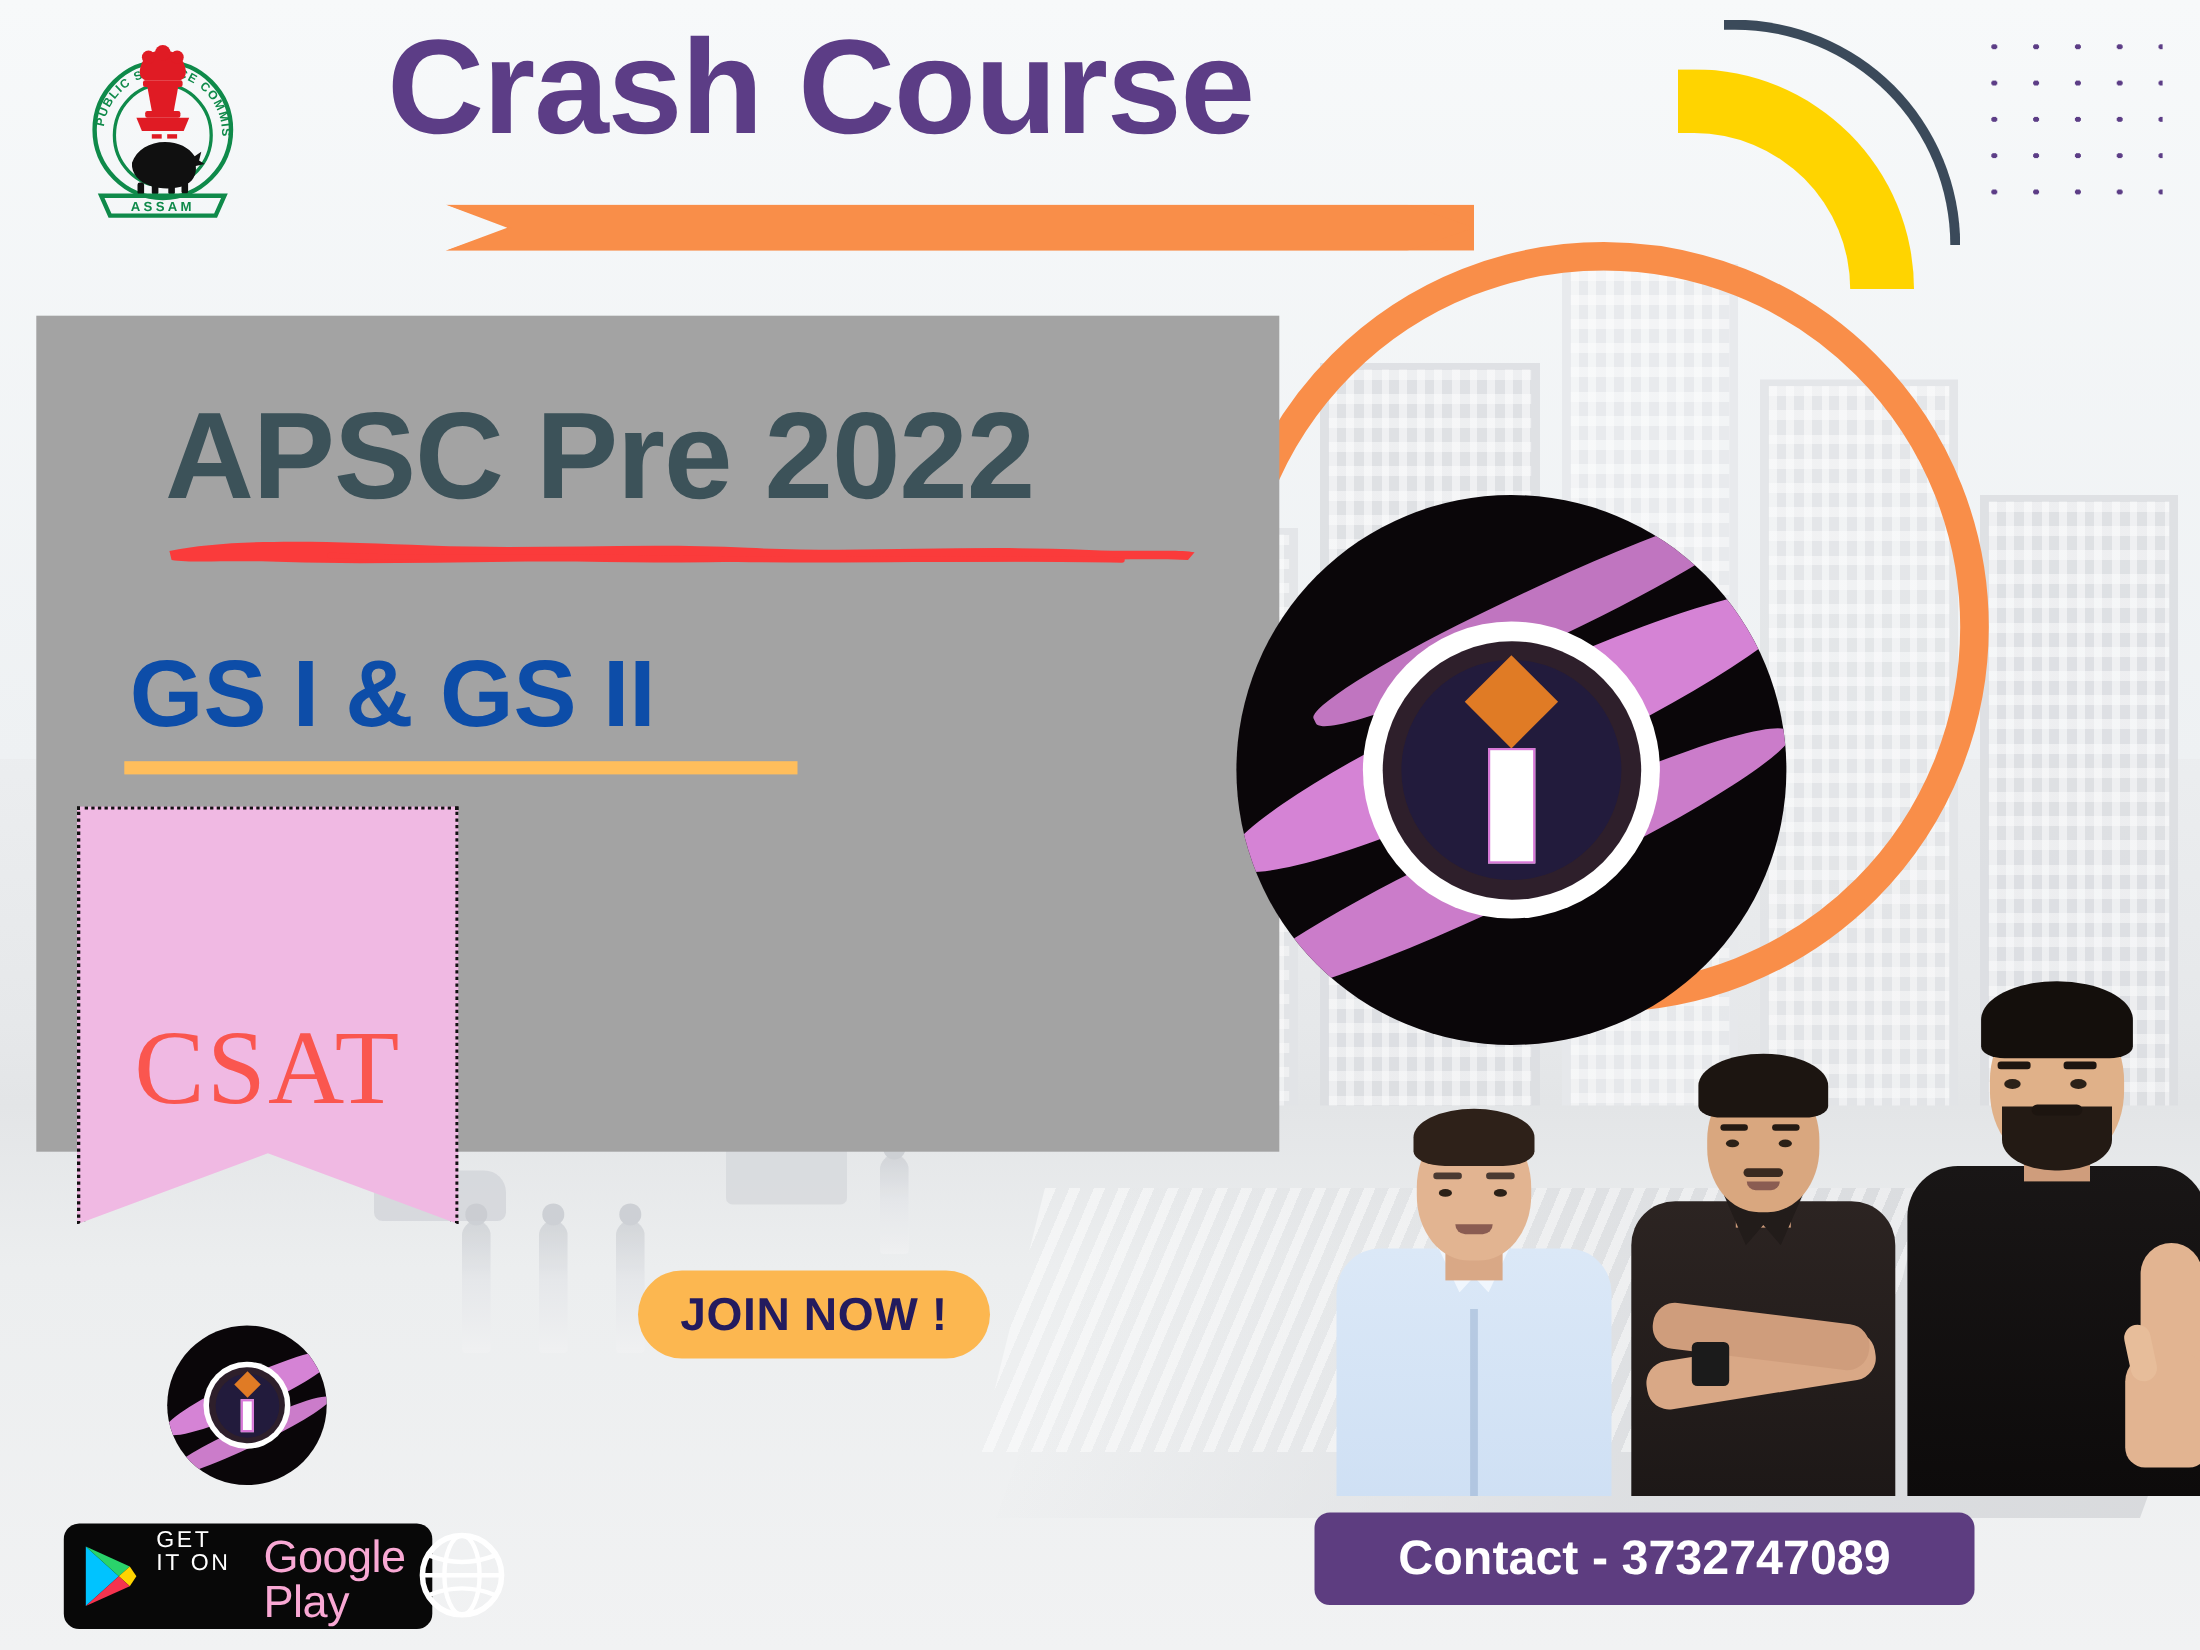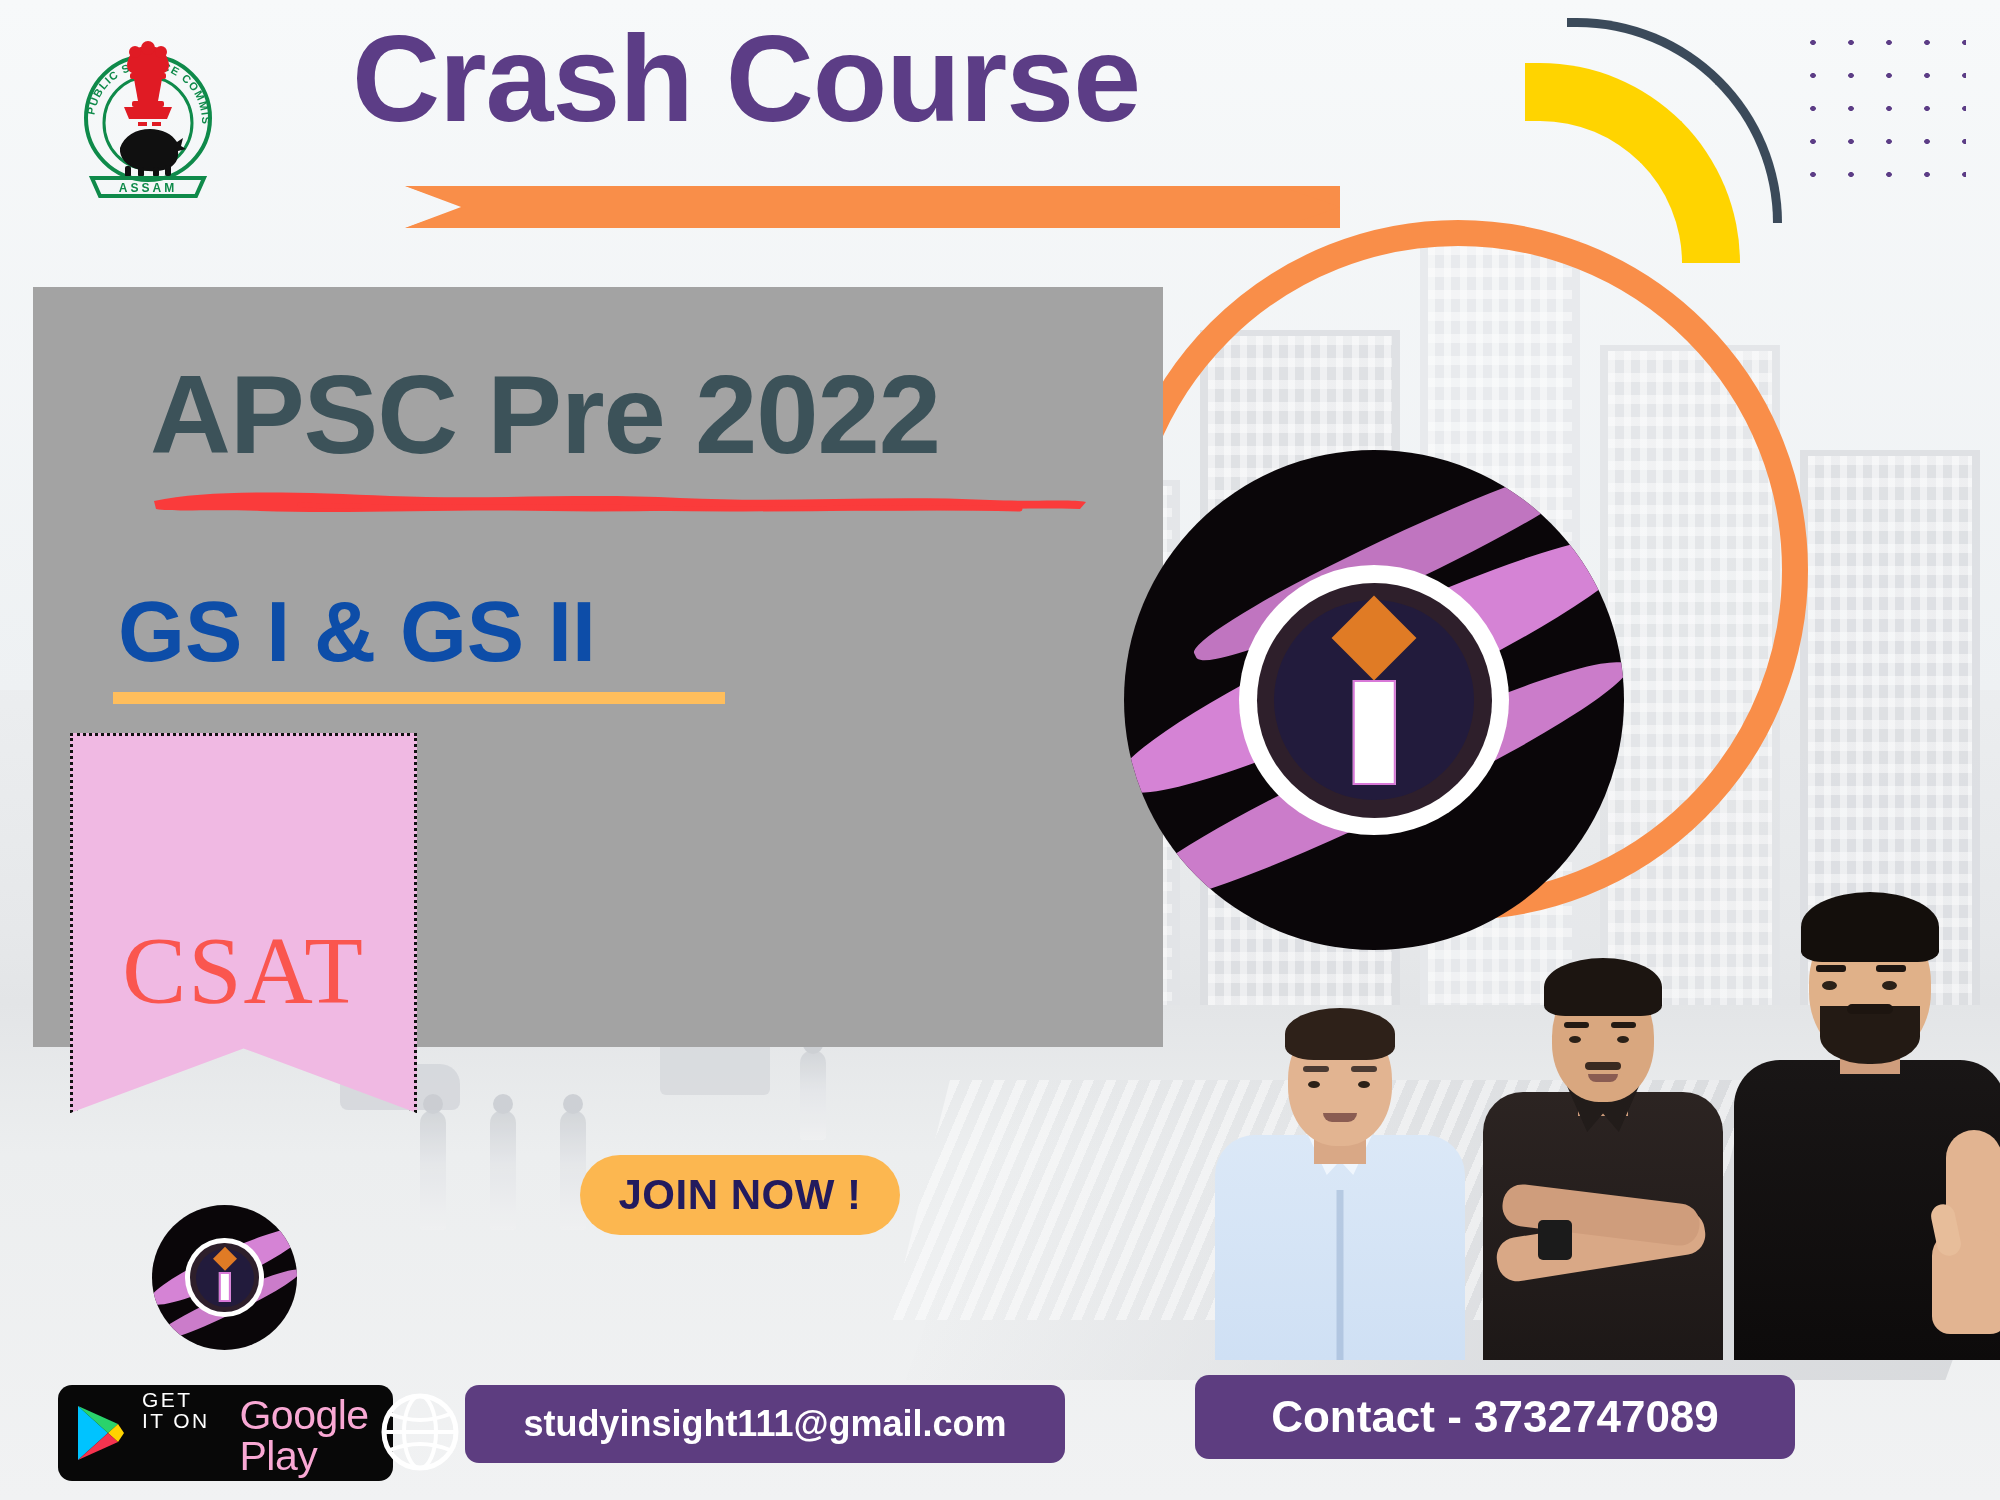--- a/index.html
+++ b/index.html
@@ -335,16 +335,15 @@
   <div class="globe">
     <svg viewBox="0 0 84 84">
       <circle cx="42" cy="42" r="36" fill="none" stroke="#ffffff" stroke-width="5"></circle>
       <ellipse cx="42" cy="42" rx="16" ry="36" fill="none" stroke="#ffffff" stroke-width="4"></ellipse>
       <line x1="6" y1="42" x2="78" y2="42" stroke="#ffffff" stroke-width="4"></line>
       <path d="M12 24 Q42 36 72 24" fill="none" stroke="#ffffff" stroke-width="4"></path>
       <path d="M12 60 Q42 48 72 60" fill="none" stroke="#ffffff" stroke-width="4"></path>
     </svg>
   </div>
 
-  <div class="pill pill-email">studyinsight111@gmail.com</div>
   <div class="pill pill-contact">Contact - 3732747089</div>
 
 </div>
 
 </body></html>

